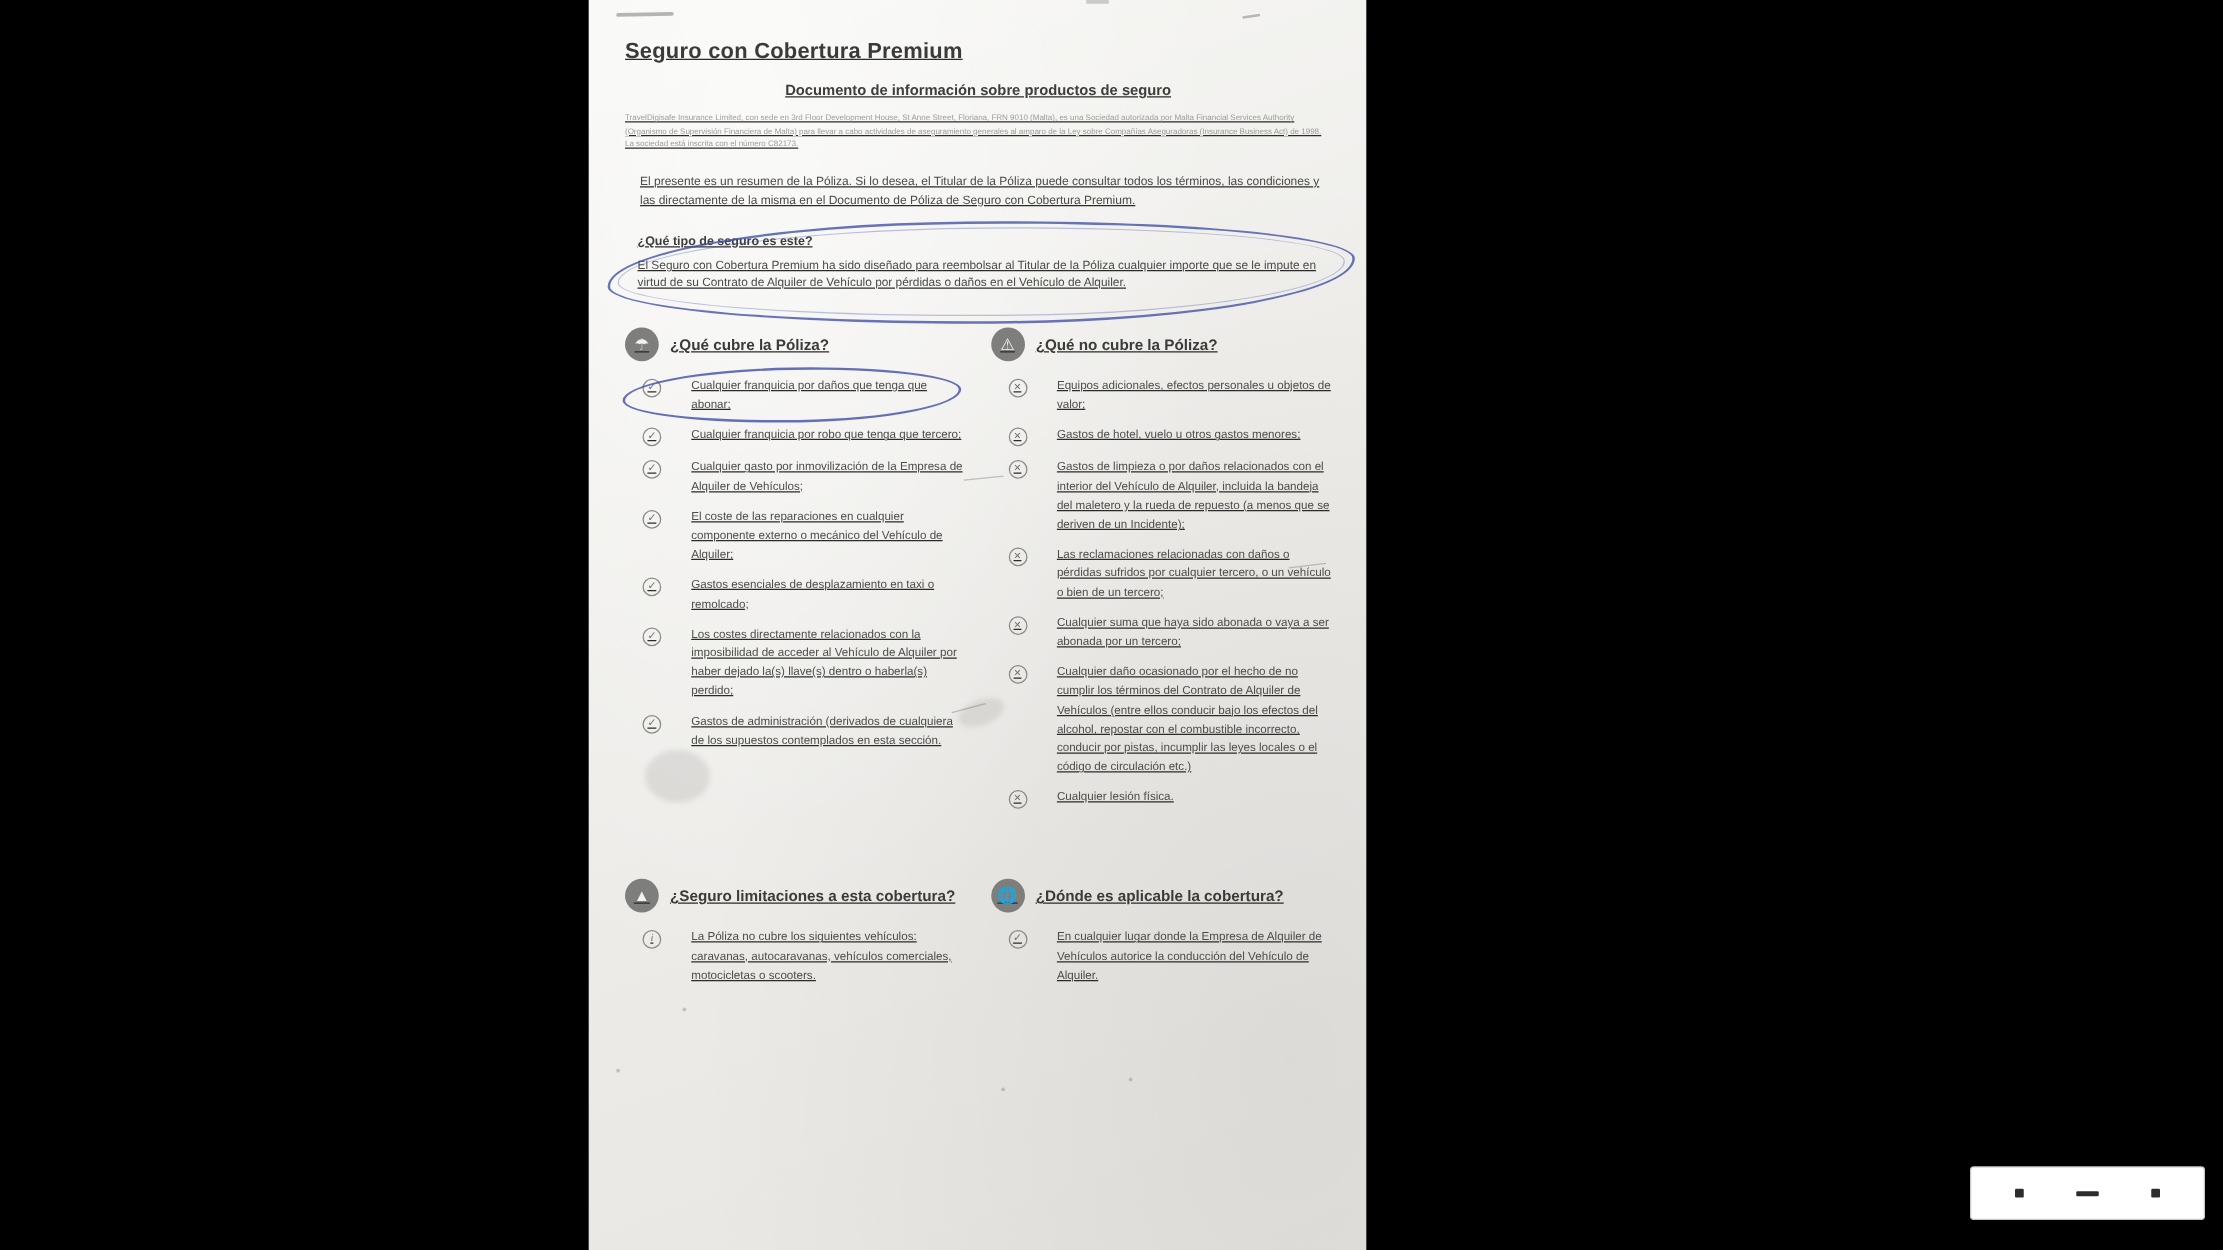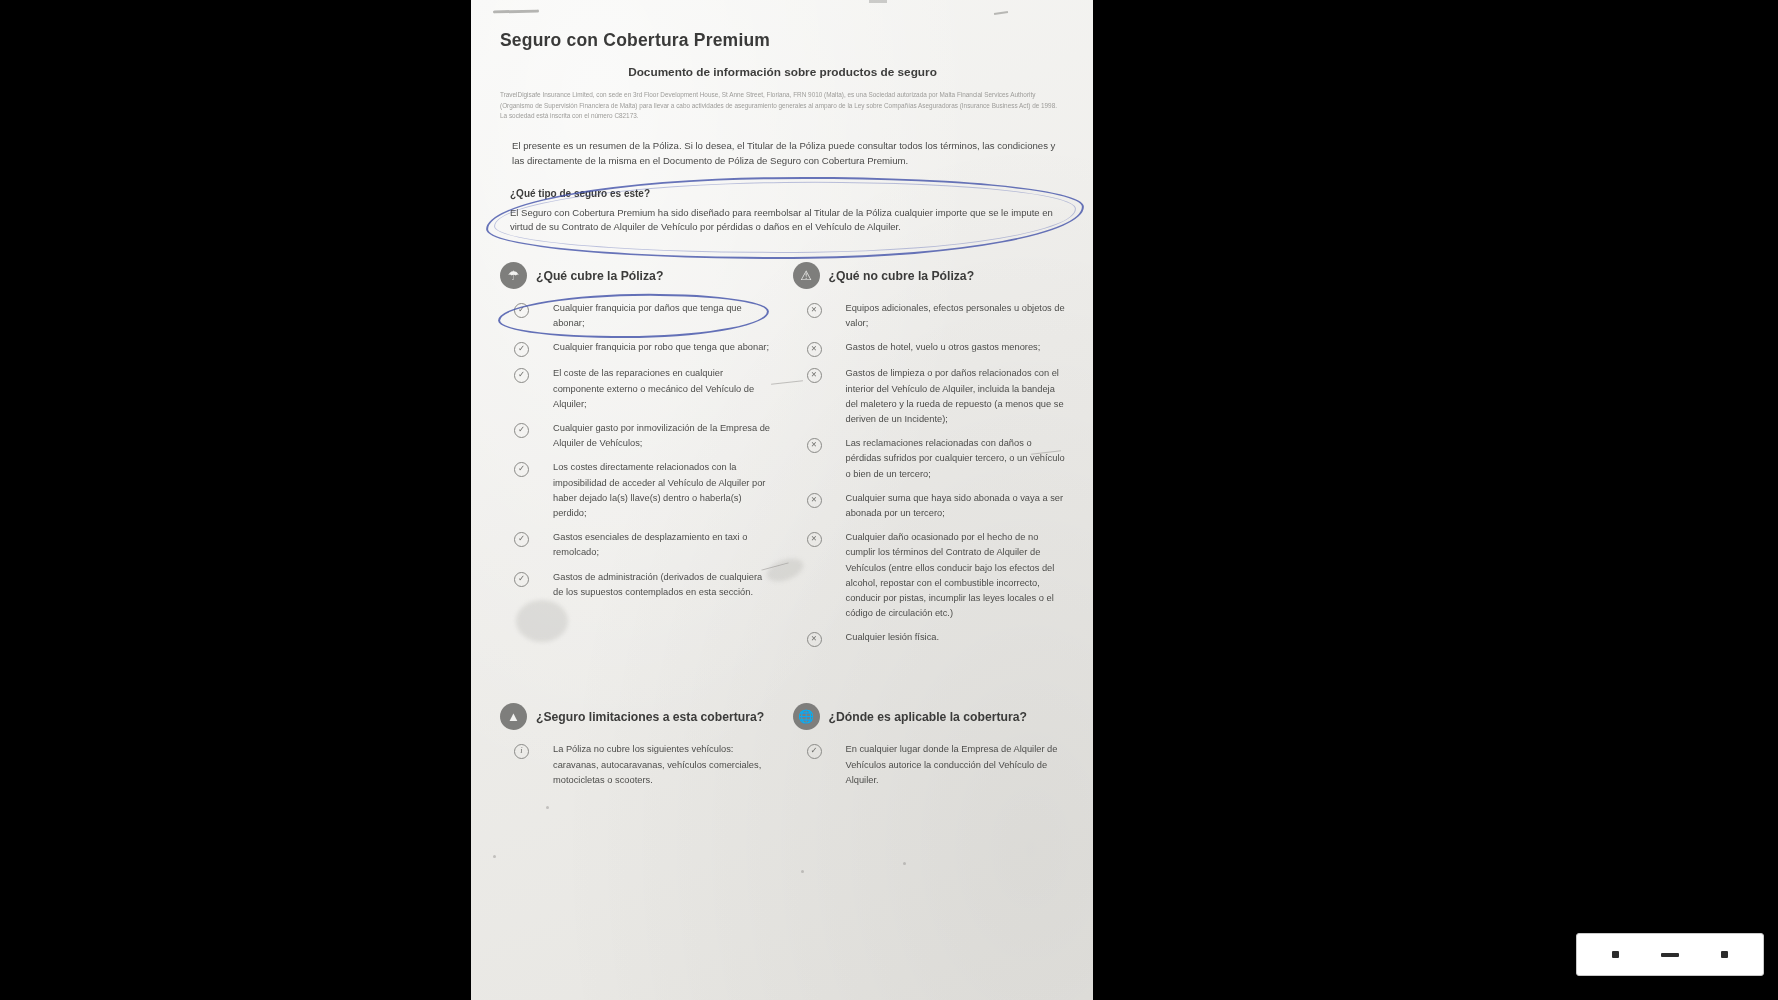--- a/index.html
+++ b/index.html
@@ -40,20 +40,21 @@
       radial-gradient(ellipse at 20% 10%, rgba(255,255,255,0.55), rgba(255,255,255,0) 55%),
       radial-gradient(ellipse at 90% 85%, rgba(0,0,0,0.06), rgba(0,0,0,0) 60%),
       linear-gradient(160deg, rgba(246,246,244,1) 0%, rgba(238,237,234,1) 45%, rgba(231,230,226,1) 100%);
     pointer-events: none;
   }
 
   .sheet-inner {
     position: relative;
     z-index: 2;
     padding: 20px 28px 0 29px;
+    text-decoration: underline;
   }
 
   
   .scan-mark {
     position: absolute;
     z-index: 3;
     background: #7b7b78;
     opacity: 0.55;
   }
   .mark-a { left: 22px;  top: 10px;  width: 46px; height: 3px; border-radius: 2px; transform: rotate(-1deg); }
@@ -306,37 +307,37 @@
             <div class="sec-title">¿Qué cubre la Póliza?</div>
           </div>
           <ul class="items">
             <li>
               <div class="ink-ring"></div>
               <span class="bullet-icon check"></span>
               <span class="item-text">Cualquier franquicia por daños que tenga que abonar;</span>
             </li>
             <li>
               <span class="bullet-icon check"></span>
-              <span class="item-text">Cualquier franquicia por robo que tenga que abonar;</span>
+              <span class="item-text">Cualquier franquicia por robo que tenga que tercero;</span>
+            </li>
+            <li>
+              <span class="bullet-icon check"></span>
+              <span class="item-text">Cualquier gasto por inmovilización de la Empresa de Alquiler de Vehículos;</span>
             </li>
             <li>
               <span class="bullet-icon check"></span>
               <span class="item-text">El coste de las reparaciones en cualquier componente externo o mecánico del Vehículo de Alquiler;</span>
             </li>
             <li>
               <span class="bullet-icon check"></span>
-              <span class="item-text">Cualquier gasto por inmovilización de la Empresa de Alquiler de Vehículos;</span>
+              <span class="item-text">Gastos esenciales de desplazamiento en taxi o remolcado;</span>
             </li>
             <li>
               <span class="bullet-icon check"></span>
               <span class="item-text">Los costes directamente relacionados con la imposibilidad de acceder al Vehículo de Alquiler por haber dejado la(s) llave(s) dentro o haberla(s) perdido;</span>
-            </li>
-            <li>
-              <span class="bullet-icon check"></span>
-              <span class="item-text">Gastos esenciales de desplazamiento en taxi o remolcado;</span>
             </li>
             <li>
               <span class="bullet-icon check"></span>
               <span class="item-text">Gastos de administración (derivados de cualquiera de los supuestos contemplados en esta sección.</span>
             </li>
           </ul>
         </div>
 
         <div class="col">
           <div class="sec-head">

